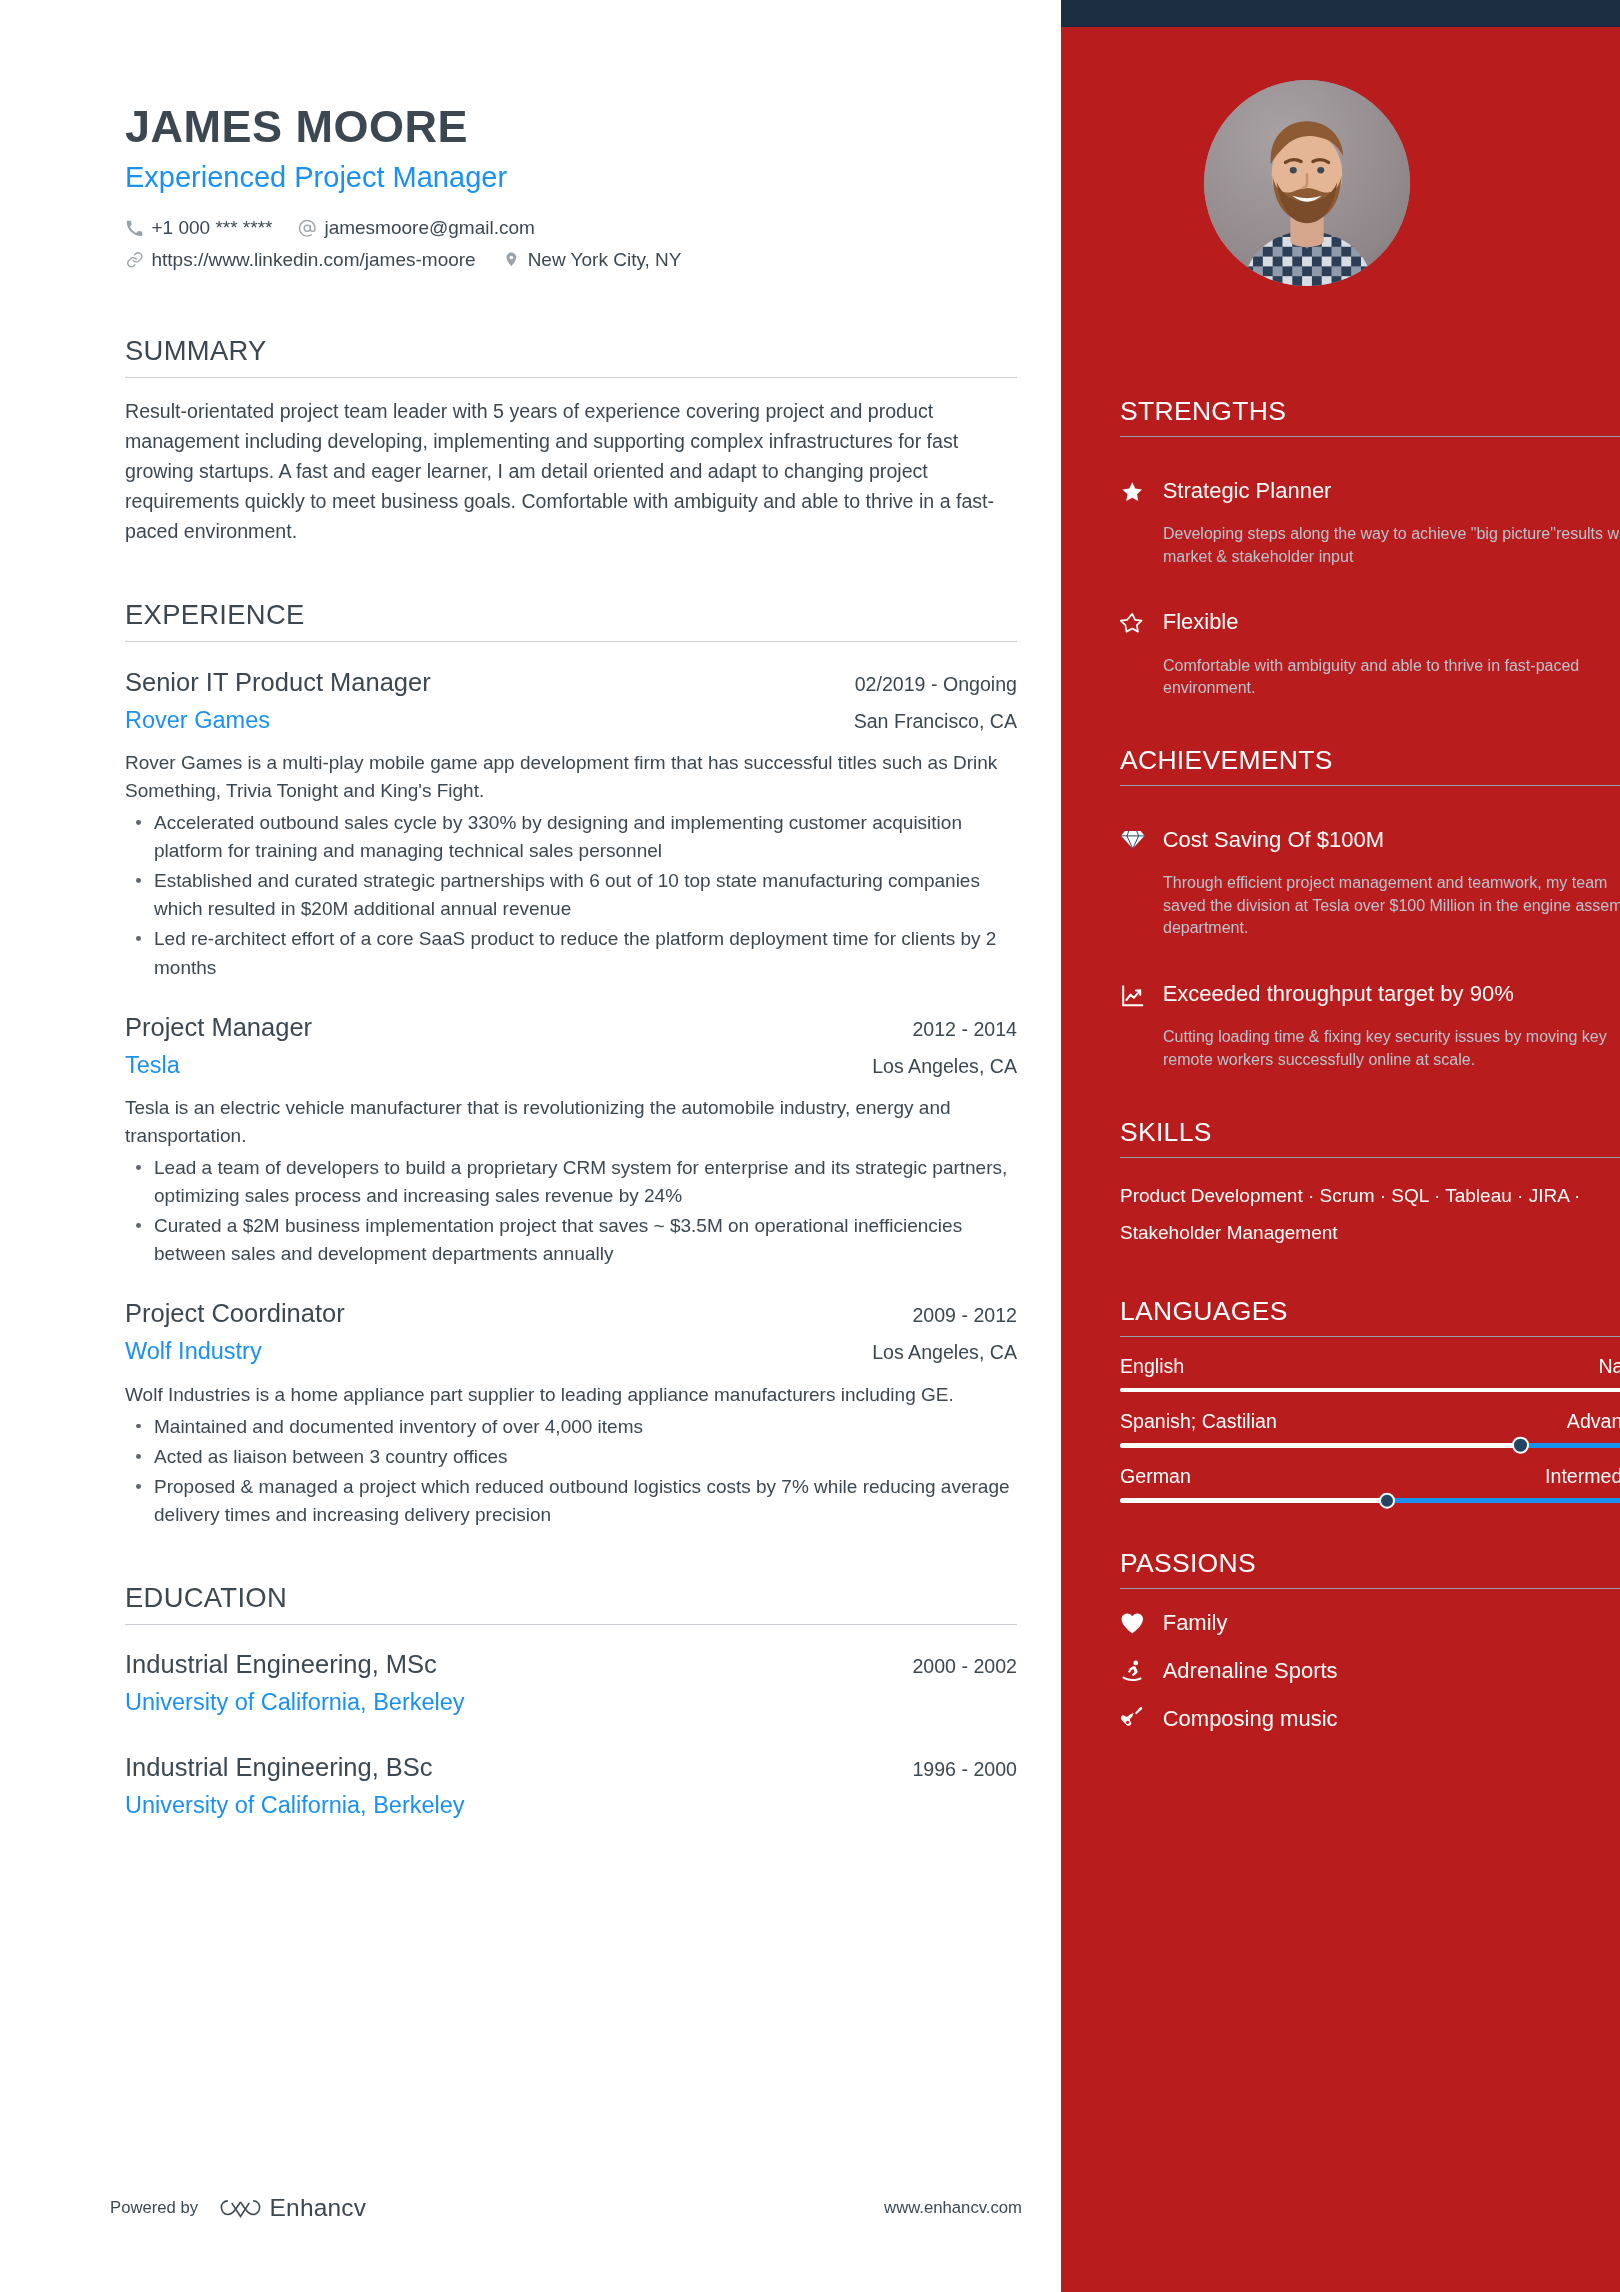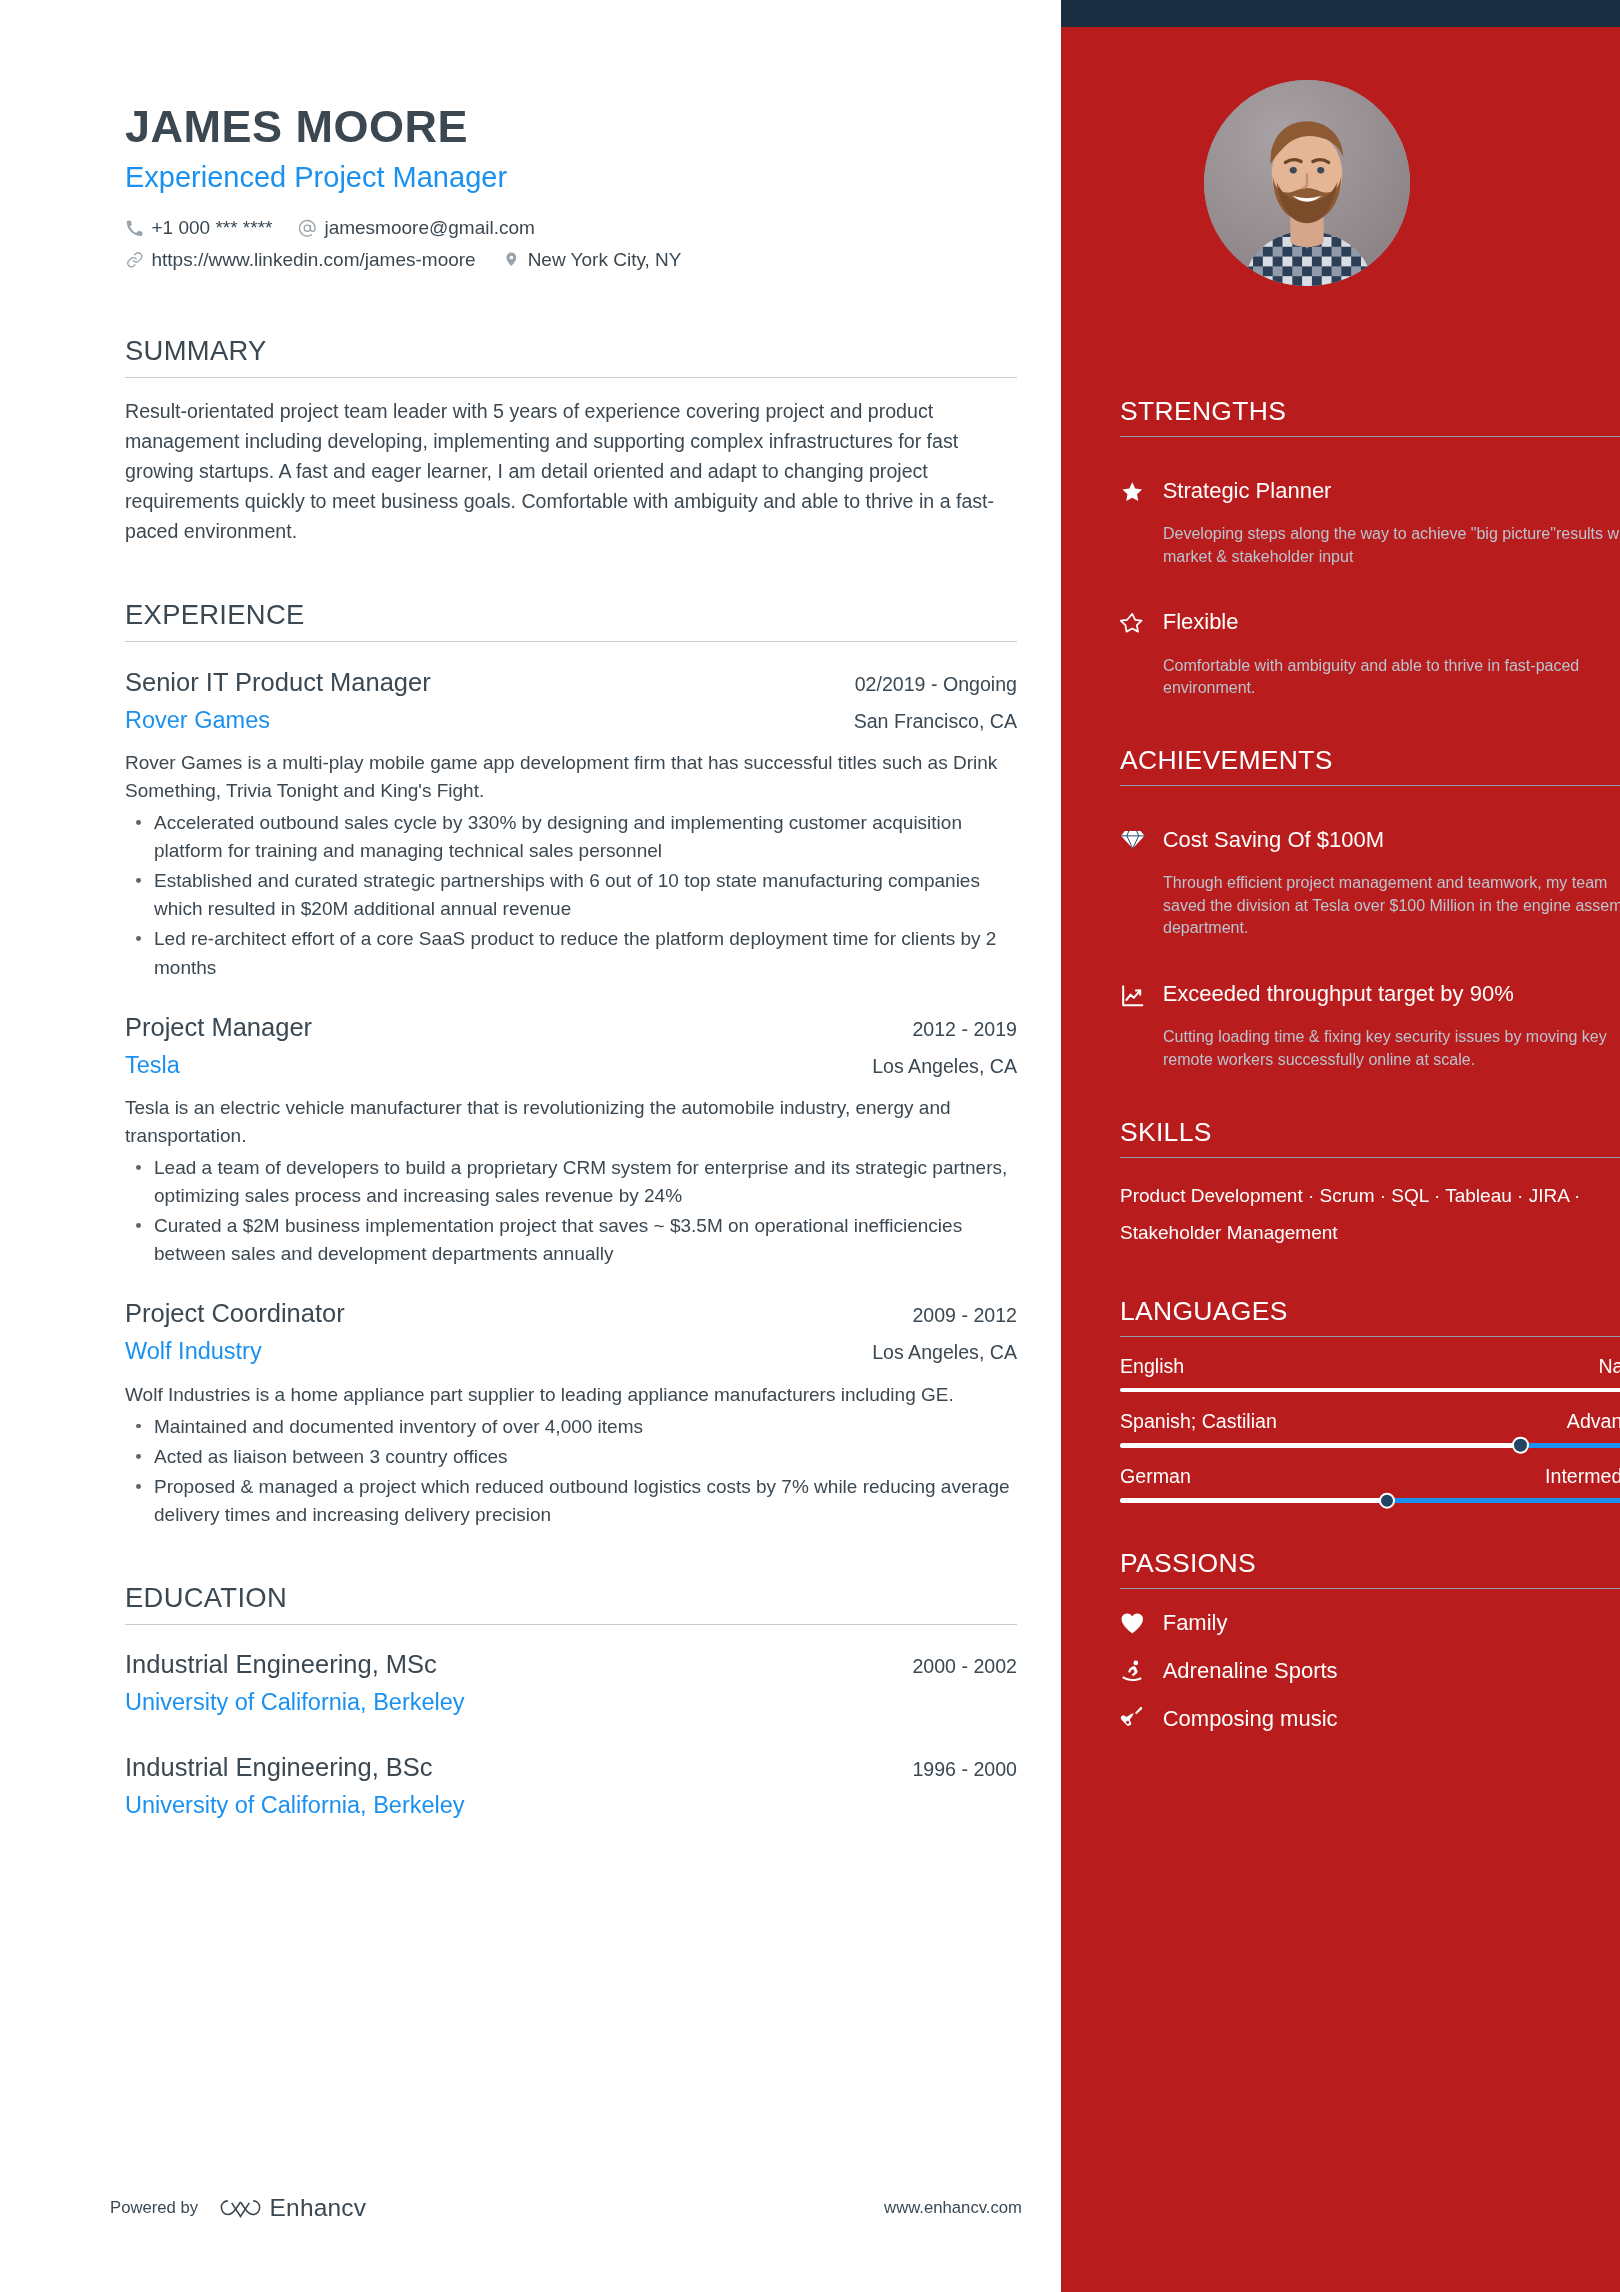--- a/index.html
+++ b/index.html
@@ -382,21 +382,21 @@
           <ul class="bullets">
             <li>Accelerated outbound sales cycle by 330% by designing and implementing customer acquisition platform for training and managing technical sales personnel</li>
             <li>Established and curated strategic partnerships with 6 out of 10 top state manufacturing companies which resulted in $20M additional annual revenue</li>
             <li>Led re-architect effort of a core SaaS product to reduce the platform deployment time for clients by 2 months</li>
           </ul>
         </div>
 
         <div class="entry tight">
           <div class="entry-head">
             <div class="entry-role">Project Manager</div>
-            <div class="entry-date">2012 - 2019</div>
+            <div class="entry-date">2012 - 2014</div>
           </div>
           <div class="entry-sub">
             <div class="entry-org">Tesla</div>
             <div class="entry-loc">Los Angeles, CA</div>
           </div>
           <div class="entry-desc">Tesla is an electric vehicle manufacturer that is revolutionizing the automobile industry, energy and transportation.</div>
           <ul class="bullets">
             <li>Lead a team of developers to build a proprietary CRM system for enterprise and its strategic partners, optimizing sales process and increasing sales revenue by 24%</li>
             <li>Curated a $2M business implementation project that saves ~ $3.5M on operational inefficiencies between sales and development departments annually</li>
           </ul>

